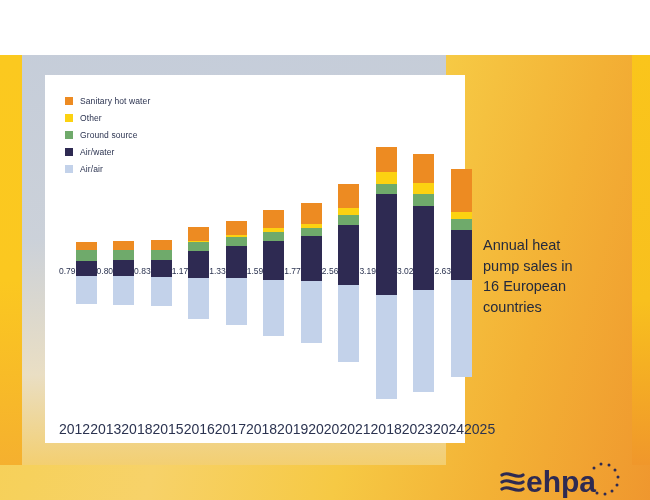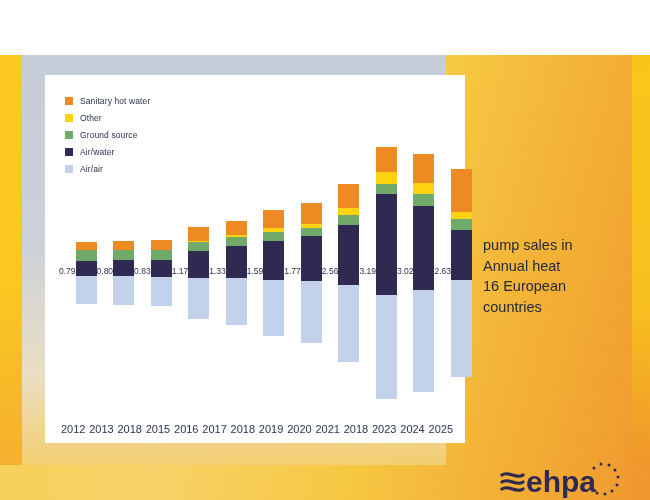--- a/index.html
+++ b/index.html
@@ -43,21 +43,21 @@
   #plot{position:absolute;left:8px;top:10px;right:6px;bottom:0;}
   #bars{position:absolute;left:6px;right:4px;bottom:28px;top:46px;
     display:flex;align-items:flex-end;justify-content:space-between;}
   .col{flex:1 1 0;display:flex;align-items:center;
        justify-content:flex-end;height:100%;position:relative;}
   .vlab{font-size:8.5px;color:#2b3350;margin-bottom:3px;line-height:1;white-space:nowrap;}
   .bar{width:21px;display:flex;flex-direction:column;justify-content:flex-end;}
   .seg{width:100%;}
   .xaxis{position:absolute;left:6px;right:4px;bottom:6px;height:16px;
     display:flex;justify-content:space-between;align-items:center;}
-  .xtick{flex:1 1 0;text-align:center;font-size:11px;color:#2b3350;}
+  .xtick{flex:1 1 0;text-align:center;font-size:14px;color:#2b3350;}
 
   
   #rtitle{
     position:absolute;left:483px;top:180px;width:145px;
     font-size:14.5px;line-height:1.42;color:#242a3d;font-weight:400;
   }
   #logo{position:absolute;left:500px;top:405px;width:125px;height:44px;}
   #logo svg{display:block;}
 </style>
 </head>
@@ -219,22 +219,22 @@
             <div class="xtick">2018</div>
             <div class="xtick">2023</div>
             <div class="xtick">2024</div>
             <div class="xtick">2025</div>
           </div>
       </div>
 
     </div>
 
     <div id="rtitle">
+      <div>Annual heat</div>
       <div>pump sales in</div>
-      <div>Annual heat</div>
       <div>16 European</div>
       <div>countries</div>
     </div>
 
     <div id="logo">
       <svg width="125" height="44" viewBox="0 0 125 44" xmlns="http://www.w3.org/2000/svg">
         <g fill="none" stroke="#2E2A52" stroke-width="3.2" stroke-linecap="round">
           <path d="M2 15 C 9 10, 16 20, 23 15"></path>
           <path d="M2 22 C 9 17, 16 27, 23 22"></path>
           <path d="M2 29 C 9 24, 16 34, 23 29"></path>

